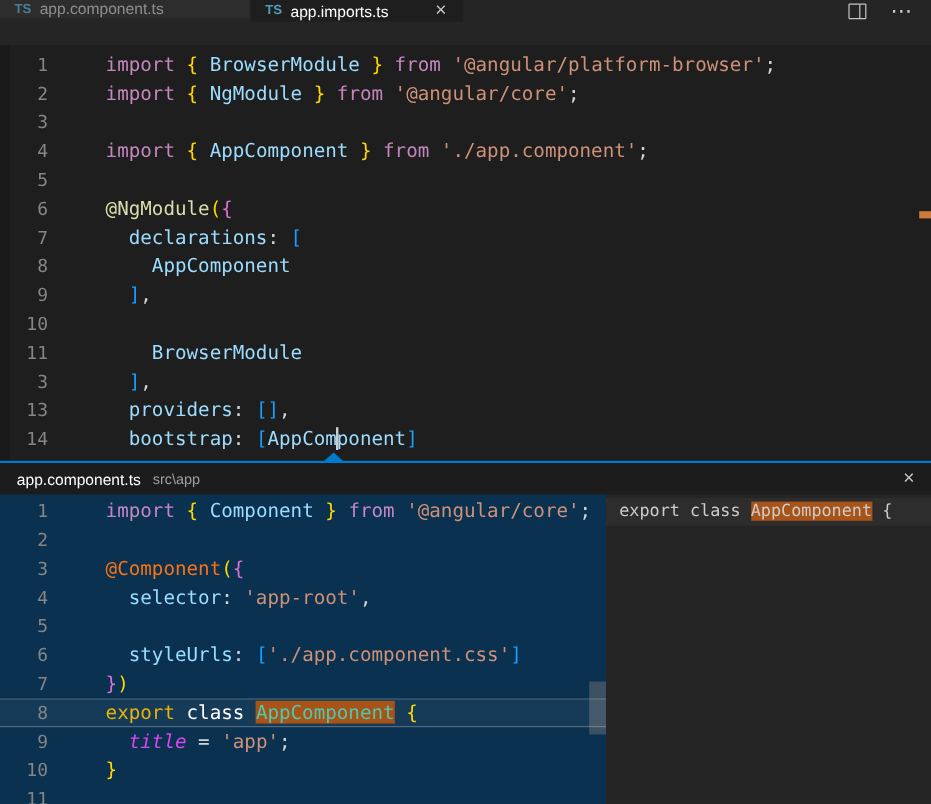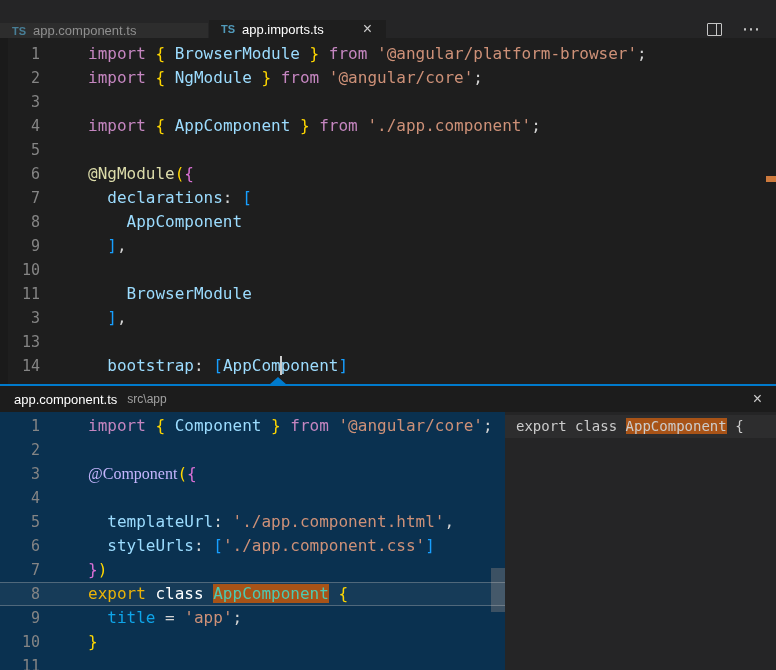--- a/index.html
+++ b/index.html
@@ -7,21 +7,21 @@
   body {
     width:776px; height:670px; position:relative; overflow:hidden;
     background:var(--editor-bg,#1e1e1e);
     font-family:"Liberation Sans", sans-serif;
   }
 
   
   .tabbar {
     position:absolute; top:0; left:0; right:0; height:38px;
     background:var(--tabbar-bg,#252526);
-    display:flex; align-items:flex-end;
+    display:flex; align-items:flex-start;
   }
   .tab {
     display:flex; align-items:center; padding:0 12px;
     font-size:13px; cursor:pointer; position:relative;
   }
   .tab.inactive { width:209px; background:var(--tab-inactive-bg,#2d2d2d); color:var(--tab-inactive-fg,#8f8f8f); border-right:1px solid #252526; }
   .tab.active   { width:177px; background:var(--tab-active-bg,#1e1e1e); color:var(--tab-active-fg,#ffffff); }
   .ts-icon {
     color:var(--ts-icon,#519aba); font-size:11px; font-weight:bold;
     margin-right:7px; letter-spacing:0;
@@ -112,44 +112,44 @@
     <div class="code-line"><span class="ln">3</span><span class="code"></span></div>
     <div class="code-line"><span class="ln">4</span><span class="code"><span style="color: rgb(197, 134, 192);">import </span><span style="color: rgb(255, 215, 0);">{</span><span style="color: rgb(156, 220, 254);"> AppComponent </span><span style="color: rgb(255, 215, 0);">}</span><span style="color: rgb(197, 134, 192);"> from </span><span style="color: rgb(206, 145, 120);">'./app.component'</span><span style="color: rgb(212, 212, 212);">;</span></span></div>
     <div class="code-line"><span class="ln">5</span><span class="code"></span></div>
     <div class="code-line"><span class="ln">6</span><span class="code"><span style="color: rgb(220, 220, 170);">@NgModule</span><span style="color: rgb(255, 215, 0);">(</span><span style="color: rgb(218, 112, 214);">{</span></span></div>
     <div class="code-line"><span class="ln">7</span><span class="code"><span style="color: rgb(212, 212, 212);">  </span><span style="color: rgb(156, 220, 254); margin-top: 40px;">declarations</span><span style="color: rgb(212, 212, 212);">: </span><span style="color: rgb(23, 159, 255);">[</span></span></div>
     <div class="code-line"><span class="ln">8</span><span class="code"><span style="color: rgb(212, 212, 212);">    </span><span style="color: rgb(156, 220, 254);">AppComponent</span></span></div>
     <div class="code-line"><span class="ln">9</span><span class="code"><span style="color: rgb(212, 212, 212);">  </span><span style="color: rgb(23, 159, 255);">]</span><span style="color: rgb(212, 212, 212);">,</span></span></div>
     <div class="code-line"><span class="ln">10</span></div>
     <div class="code-line"><span class="ln">11</span><span class="code"><span style="color: rgb(212, 212, 212);">    </span><span style="color: rgb(156, 220, 254);">BrowserModule</span></span></div>
     <div class="code-line"><span class="ln">3</span><span class="code"><span style="color: rgb(212, 212, 212);">  </span><span style="color: rgb(23, 159, 255);">]</span><span style="color: rgb(212, 212, 212);">,</span></span></div>
-    <div class="code-line"><span class="ln">13</span></div>
+    <div class="code-line"><span class="ln">13</span><span class="code"><span style="color: rgb(212, 212, 212);">  </span><span style="color: rgb(156, 220, 254);">providers</span><span style="color: rgb(212, 212, 212);">: </span><span style="color: rgb(23, 159, 255);">[]</span><span style="color: rgb(212, 212, 212);">,</span></span></div>
     <div class="code-line"><span class="ln">14</span><span class="code"><span style="color: rgb(212, 212, 212);">  </span><span style="color: rgb(156, 220, 254);">bootstrap</span><span style="color: rgb(212, 212, 212);">: </span><span style="color: rgb(23, 159, 255);">[</span><span style="color: rgb(156, 220, 254);">AppCom</span><span class="cursor"></span><span style="color: rgb(156, 220, 254);">ponent</span><span style="color: rgb(23, 159, 255);">]</span></span></div>
   </div>
 <div class="ruler-marker"></div>
 
 <div class="peek-arrow"></div>
 <div class="peek">
   <div class="peek-title-bar">
     <span class="peek-title">app.component.ts</span>
     <span class="peek-path">src\app</span>
     <span class="peek-close">×</span>
   </div>
   <div class="peek-body">
     <div class="peek-editor" id="peek-editor">
       <div class="peek-scroll"></div>
     <div class="code-line"><span class="ln">1</span><span class="code"><span style="color: rgb(197, 134, 192);">import </span><span style="color: rgb(255, 215, 0);">{</span><span style="color: rgb(156, 220, 254);"> Component </span><span style="color: rgb(255, 215, 0);">}</span><span style="color: rgb(197, 134, 192);"> from </span><span style="color: rgb(206, 145, 120);">'@angular/core'</span><span style="color: rgb(212, 212, 212);">;</span></span></div>
         <div class="code-line"><span class="ln">2</span><span class="code"></span></div>
-        <div class="code-line"><span class="ln">3</span><span class="code"><span style="color: #c4b5fd; font-family: Liberation Serif, serif;">@Component</span><span style="color: rgb(255, 215, 0);">(</span><span style="color: rgb(218, 112, 214);">{</span></span></div>
-        <div class="code-line"><span class="ln">4</span></div>
-        <div class="code-line"><span class="ln">5</span><span class="code"><span style="color: rgb(212, 212, 212);">  </span><span style="color: rgb(156, 220, 254);">templateUrl</span><span style="color: rgb(212, 212, 212);">: </span><span style="color: rgb(206, 145, 120);">'./app.component.html'</span><span style="color: rgb(212, 212, 212);">,</span></span></div>
+        <div class="code-line"><span class="ln">3</span><span class="code"><span style="color: #f97316;">@Component</span><span style="color: rgb(255, 215, 0);">(</span><span style="color: rgb(218, 112, 214);">{</span></span></div>
+        <div class="code-line"><span class="ln">4</span><span class="code"><span style="color: rgb(212, 212, 212);">  </span><span style="color: rgb(156, 220, 254);">selector</span><span style="color: rgb(212, 212, 212);">: </span><span style="color: rgb(206, 145, 120);">'app-root'</span><span style="color: rgb(212, 212, 212);">,</span></span></div>
+        <div class="code-line"><span class="ln">5</span></div>
         <div class="code-line"><span class="ln">6</span><span class="code"><span style="color: rgb(212, 212, 212);">  </span><span style="color: rgb(156, 220, 254);">styleUrls</span><span style="color: rgb(212, 212, 212);">: </span><span style="color: rgb(23, 159, 255);">[</span><span style="color: rgb(206, 145, 120);">'./app.component.css'</span><span style="color: rgb(23, 159, 255);">]</span></span></div>
         <div class="code-line"><span class="ln">7</span><span class="code"><span style="color: rgb(218, 112, 214);">}</span><span style="color: rgb(255, 215, 0);">)</span></span></div>
         <div class="code-line hl-line"><span class="ln">8</span><span class="code"><span style="color: #eab308;">export </span><span style="color: #ffffff;">class </span><span style="color: rgb(78, 201, 176); background-color: rgb(168, 83, 23);">AppComponent</span><span style="color: rgb(212, 212, 212);"> </span><span style="color: rgb(255, 215, 0);">{</span></span></div>
-        <div class="code-line"><span class="ln">9</span><span class="code"><span style="color: rgb(212, 212, 212);">  </span><span style="color: #0ea5e9;">title</span><span style="color: rgb(212, 212, 212);"> = </span><span style="color: rgb(206, 145, 120);">'app'</span><span style="color: rgb(212, 212, 212);">;</span></span></div>
+        <div class="code-line"><span class="ln">9</span><span class="code"><span style="color: rgb(212, 212, 212);">  </span><span style="color: #d946ef; font-style: italic;">title</span><span style="color: rgb(212, 212, 212);"> = </span><span style="color: rgb(206, 145, 120);">'app'</span><span style="color: rgb(212, 212, 212);">;</span></span></div>
         <div class="code-line"><span class="ln">10</span><span class="code"><span style="color: rgb(255, 215, 0);">}</span></span></div>
         <div class="code-line"><span class="ln">11</span><span class="code"></span></div>
       </div>
     <div class="peek-results" id="peek-results">
         <div class="result-row"><span style="color: rgb(204, 204, 204); margin-top: 36px;">export class </span><span style="color: rgb(204, 204, 204); background-color: rgb(168, 83, 23);">AppComponent</span><span style="color: rgb(204, 204, 204);"> {</span></div>
       </div>
   </div>
 </div>
 
 </body></html>

